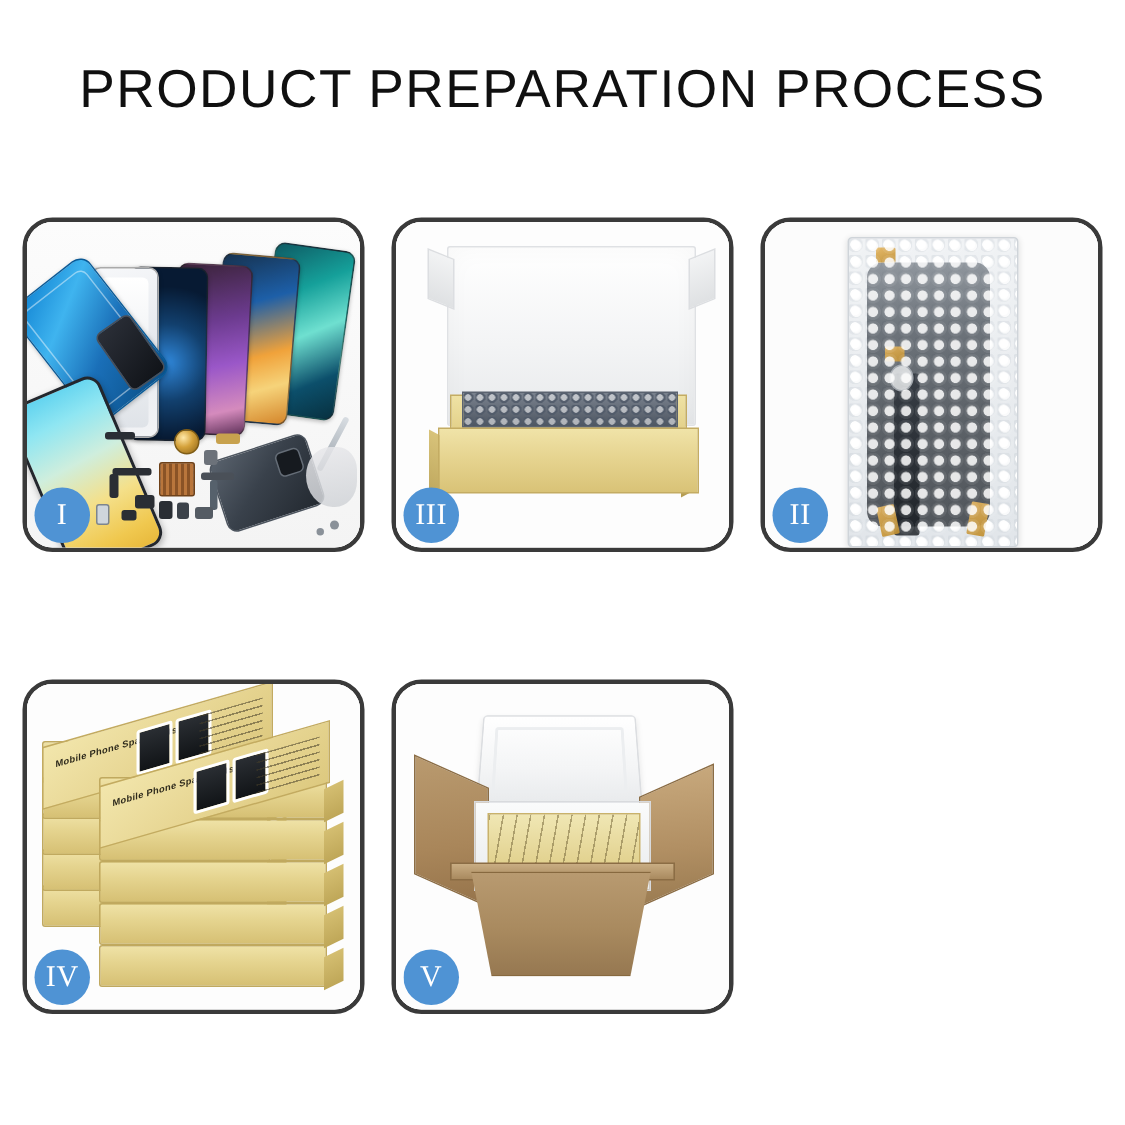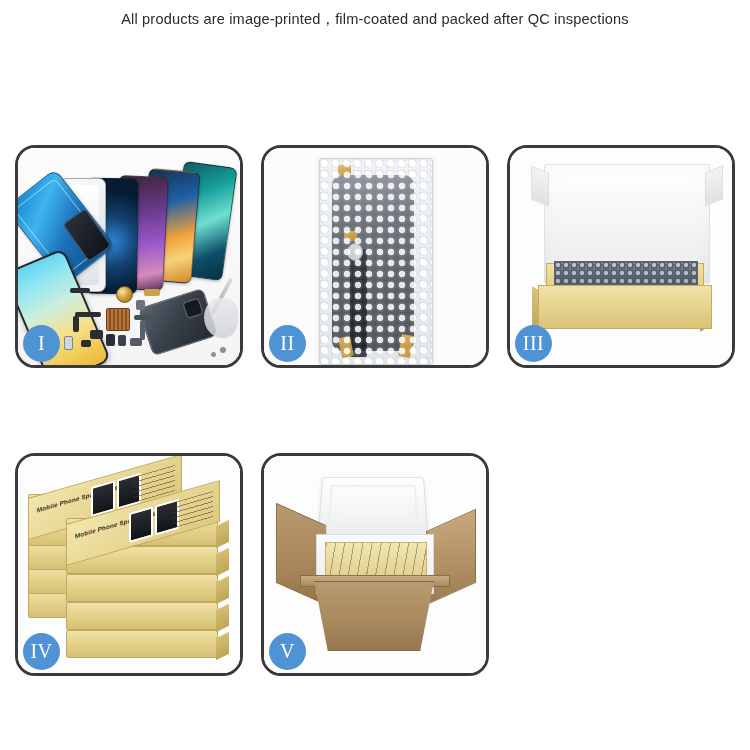--- a/index.html
+++ b/index.html
@@ -551,21 +551,21 @@
     width: 96px; height: 2px;
     background: rgba(125,100,62,0.40);
   }
 </style>
 </head>
 <body>
 
 <div class="page">
 
   <div class="header">
-    <p class="subtitle">All products are image-printed，film-coated and packed after QC inspections</p>
+    <h1 class="title">PRODUCT PREPARATION PROCESS</h1>
   </div>
 
   <div class="grid">
 
     <div class="panel">
       <div class="panel-inner">
         <div class="scene-parts">
           <div class="ph ph-a"></div>
           <div class="ph ph-b"></div>
           <div class="ph ph-c"></div>
@@ -594,48 +594,48 @@
           <div class="prt p15"></div>
           <div class="tweezer"></div>
           <div class="hand"></div>
         </div>
       </div>
       <div class="badge">I</div>
     </div>
 
     <div class="panel">
       <div class="panel-inner">
+        <div class="scene-tray">
+          <div class="tray-lid"></div>
+          <div class="tray-side-l"></div>
+          <div class="tray-side-r"></div>
+          <div class="tray-top"></div>
+          <div class="tray-fill"></div>
+          <div class="tray-front"></div>
+        </div>
+      </div>
+      <div class="badge">III</div>
+    </div>
+
+    <div class="panel">
+      <div class="panel-inner">
         <div class="scene-bubble">
           <div class="bubble-pack">
             <div class="bubble-screen"></div>
             <div class="bubble-flex"></div>
             <div class="bubble-conn"></div>
             <div class="tape t1"></div>
             <div class="tape t2"></div>
             <div class="tape t3"></div>
             <div class="tape t4"></div>
             <div class="bubble-overlay"></div>
           </div>
         </div>
       </div>
       <div class="badge">II</div>
-    </div>
-
-    <div class="panel">
-      <div class="panel-inner">
-        <div class="scene-tray">
-          <div class="tray-lid"></div>
-          <div class="tray-side-l"></div>
-          <div class="tray-side-r"></div>
-          <div class="tray-top"></div>
-          <div class="tray-fill"></div>
-          <div class="tray-front"></div>
-        </div>
-      </div>
-      <div class="badge">III</div>
     </div>
 
     <div class="panel">
       <div class="panel-inner">
         <div class="scene-stack">
           <div class="sbox stk-r5"></div>
           <div class="sbox stk-r4"></div>
           <div class="sbox stk-r3"></div>
           <div class="sbox stk-r2"></div>
           <div class="sbox stk-r1"></div>

